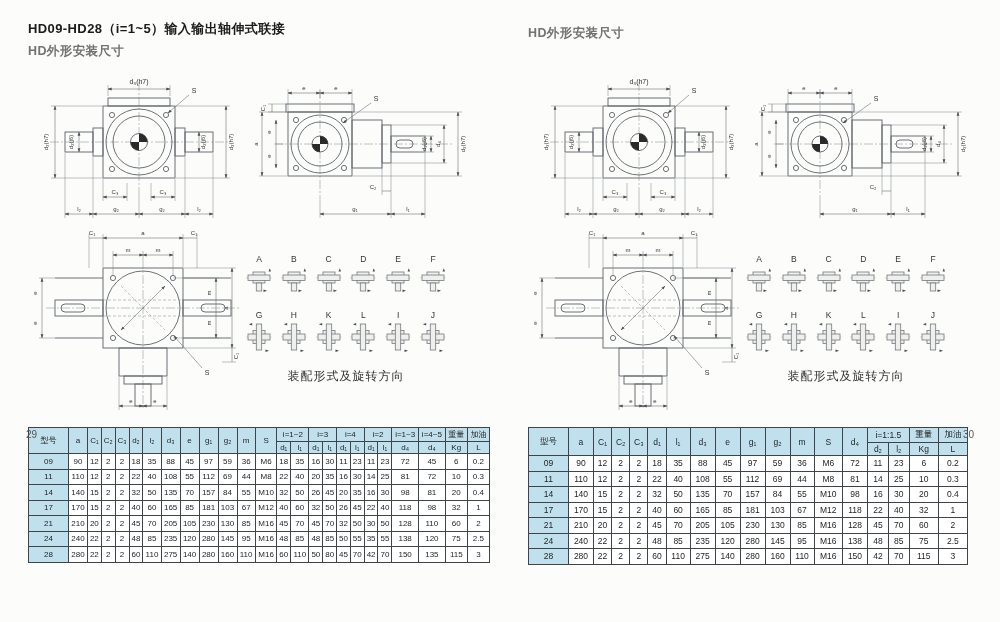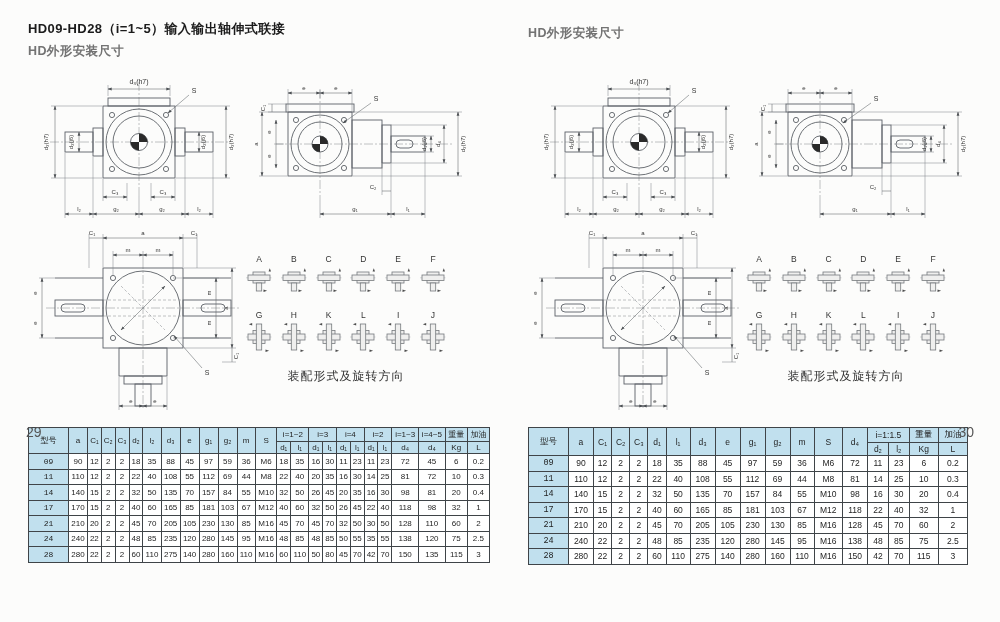--- a/index.html
+++ b/index.html
@@ -40,24 +40,24 @@
   .tablewrap{position:absolute;top:427px;}
   .tw-l{left:28px;width:462px;}
   .tw-r{left:28px;width:440px;}
   table.dims{border-collapse:collapse;width:100%;background:#fff;}
   table.dims th, table.dims td{
     border:1px solid #3f4448;text-align:center;vertical-align:middle;
     font-size:8px;font-weight:normal;padding:1px 1px;color:#1e1e1e;
   }
   .tw-r table.dims th, .tw-r table.dims td{font-size:8.5px;}
   table.dims thead th{background:var(--hdr,#c1e0ee);}
-  table.dims td.rowhead{background:var(--hdr,#c1e0ee);font-family:Liberation Mono, monospace;}
+  table.dims td.rowhead{background:var(--hdr,#c1e0ee);}
   table.dims tbody tr{height:15.5px;}
   table.dims th.mh{width:17px;word-break:break-all;line-height:1.25;padding:0 11px;}
-  .pageno{position:absolute;bottom:16px;font-size:14px;color:#555;}
+  .pageno{position:absolute;bottom:16px;font-size:10px;color:#555;}
   .pl{left:26px;} .pr{right:26px;}
 </style>
 </head>
 <body>
 
 <div class="half" id="left-half">
   <div class="titles">
     <div class="t1">HD09-HD28（i=1~5）输入输出轴伸式联接</div>
     <div class="t2">HD外形安装尺寸</div>
   </div>

